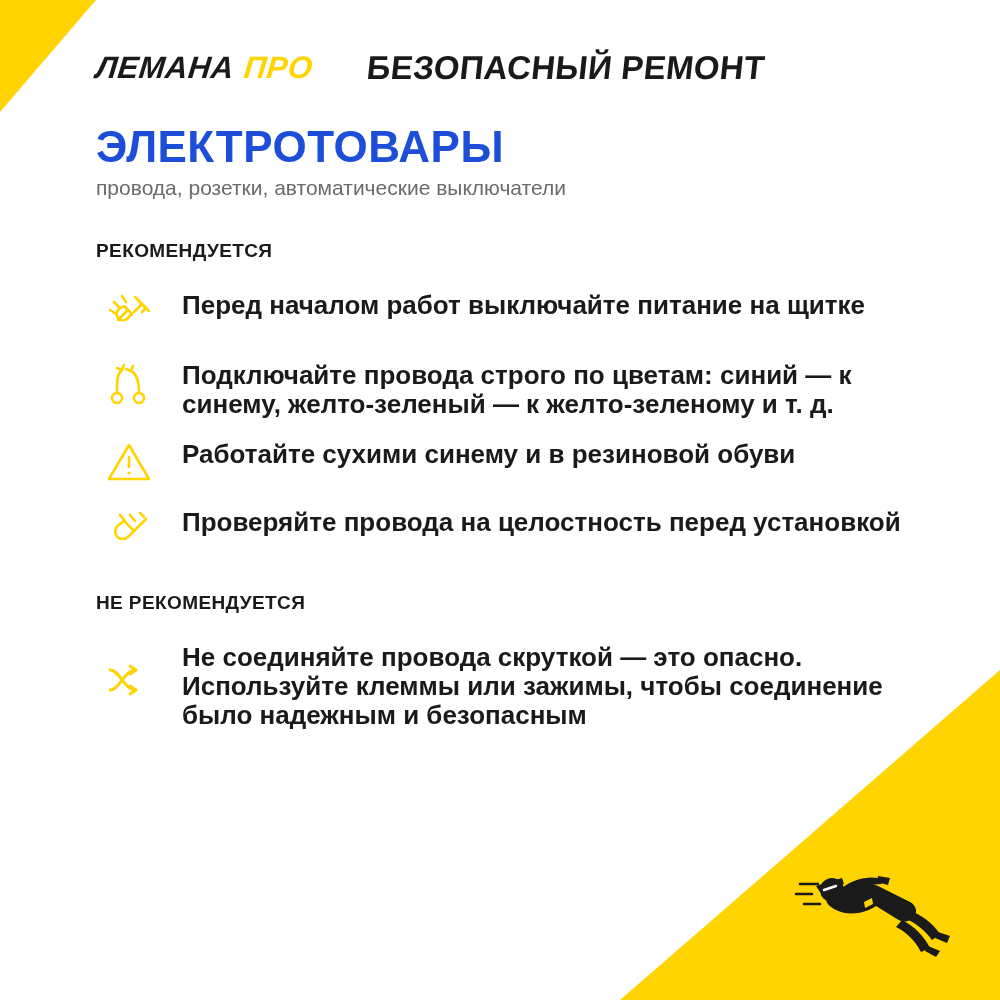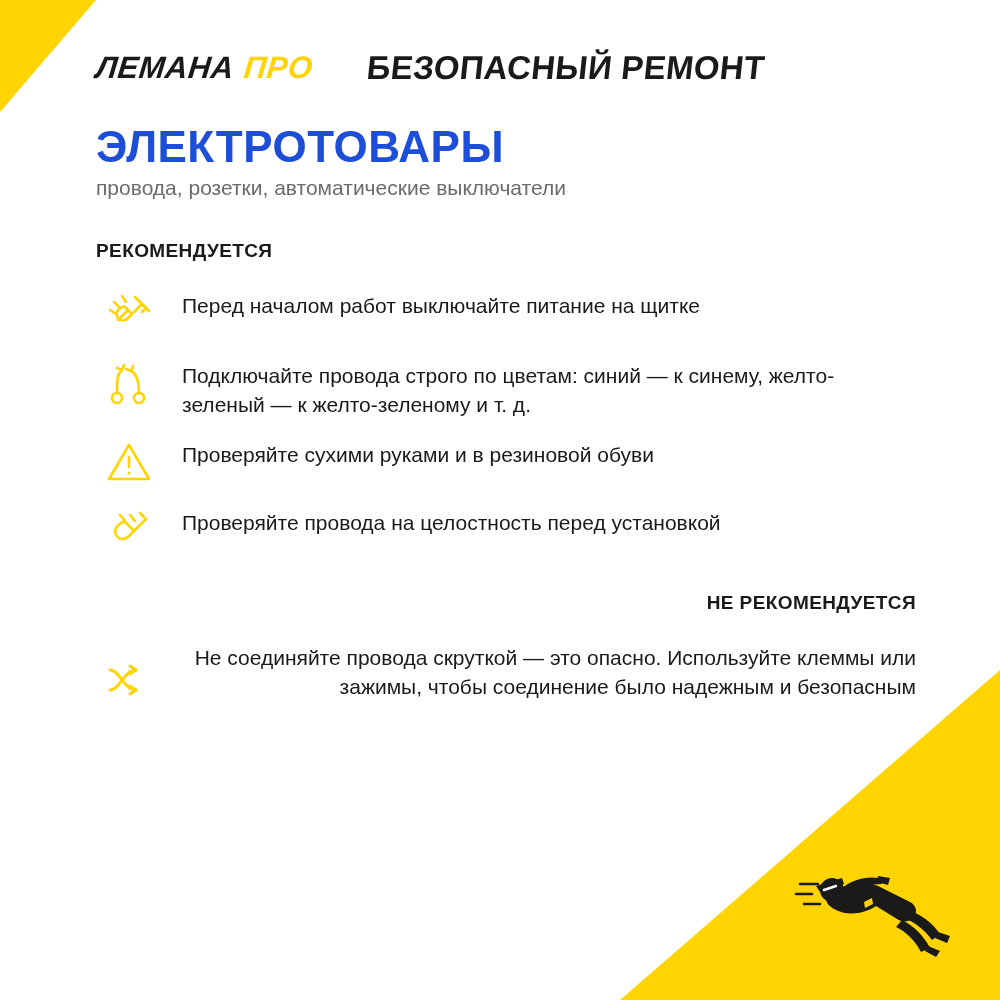--- a/index.html
+++ b/index.html
@@ -96,21 +96,21 @@
     color: #6b6b6b;
   }
 
   
   .section {
     position: absolute;
     left: 96px;
     width: 820px;
   }
   .section-recommended { top: 240px; }
-  .section-not-recommended { top: 592px; text-align: right; }
+  .section-not-recommended { top: 592px; }
 
   .section-title {
     font-size: 19px;
     font-weight: bold;
     color: #1a1a1a;
     letter-spacing: 0.4px;
     margin-bottom: 28px;
   }
 
   .item {
@@ -124,24 +124,24 @@
     display: flex;
     justify-content: flex-start;
     align-items: flex-start;
     padding-left: 8px;
     box-sizing: border-box;
   }
   .item-icon svg {
     display: block;
   }
   .item-text {
-    font-size: 21px;
+    font-size: 26px;
     line-height: 29px;
     color: #1a1a1a;
-    font-weight: 400;
+    font-weight: 700;
     padding-top: 1px;
   }
 
   
   .item.two-line { margin-bottom: 20px; }
   .item.three-line { margin-bottom: 16px; }
 
   
   .mascot {
     position: absolute;
@@ -205,21 +205,21 @@
     </div>
 
     <div class="item">
       <div class="item-icon">
         <svg width="50" height="46" viewBox="0 0 50 46" fill="none" stroke="#ffd400" stroke-width="2.6" stroke-linecap="round" stroke-linejoin="round">
           <path d="M25 6 L45 40 L5 40 Z"></path>
           <path d="M25 18 L25 28"></path>
           <circle cx="25" cy="34" r="1.6" fill="#ffd400" stroke="none"></circle>
         </svg>
       </div>
-      <div class="item-text">Проверяйте сухими руками и в резиновой обуви</div>
+      <div class="item-text">Работайте сухими синему и в резиновой обуви</div>
     </div>
 
     <div class="item">
       <div class="item-icon">
         <svg width="52" height="48" viewBox="0 0 52 48" fill="none" stroke="#ffd400" stroke-width="2.6" stroke-linecap="round" stroke-linejoin="round">
           <path d="M20 14 L30 24 L25 29 C21 33 16 33 13 29.5 C10 26 10.5 21 14.5 18 Z"></path>
           <path d="M16 8 L21 14"></path>
           <path d="M26 8 L31 14"></path>
           <path d="M30 24 L42 12"></path>
           <path d="M36 6 L40 10"></path>

